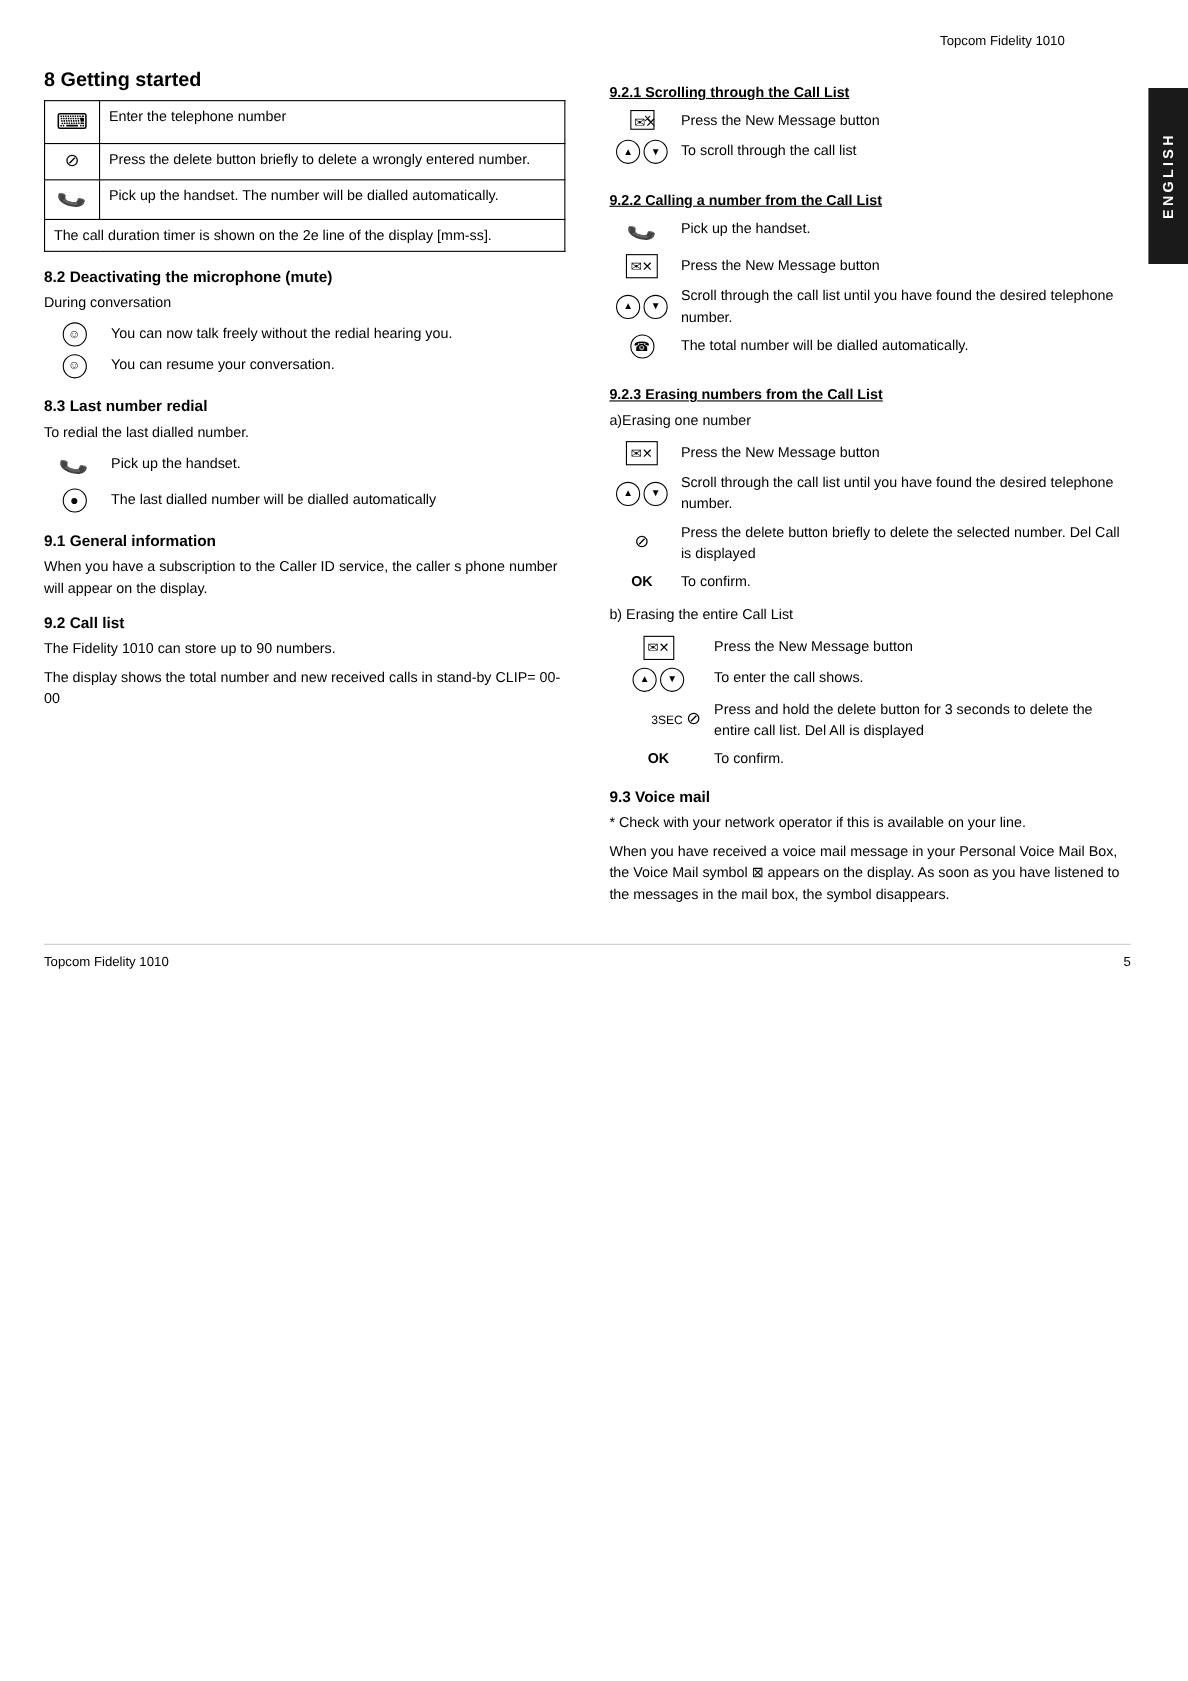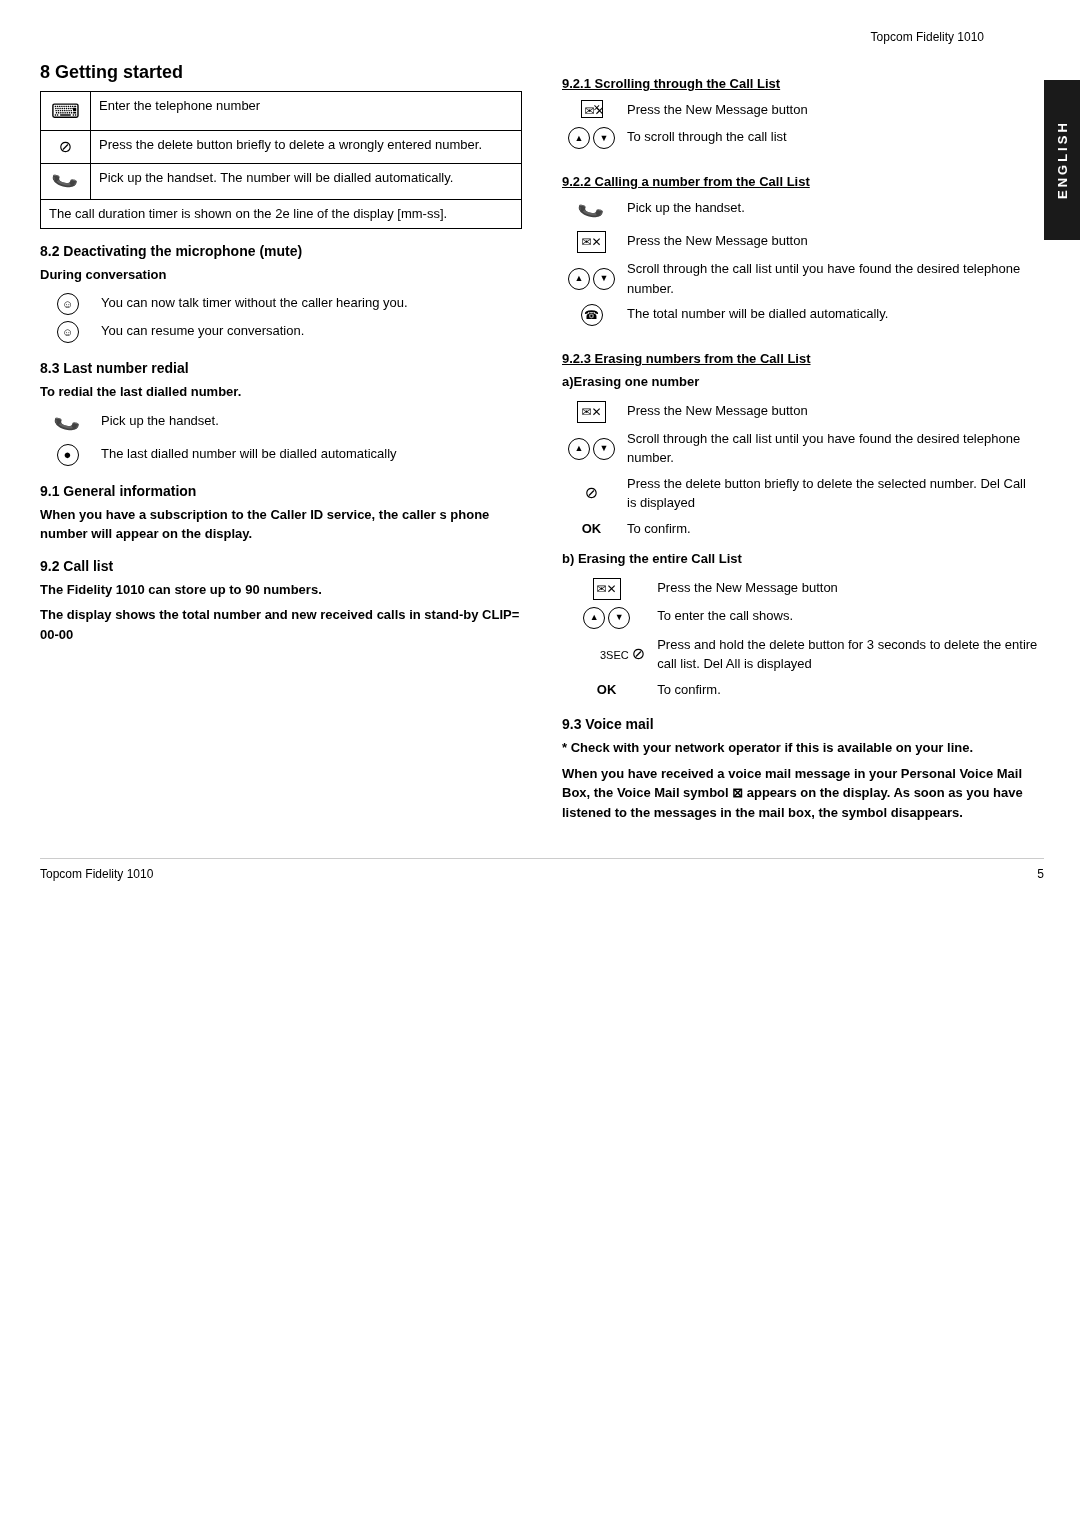--- a/index.html
+++ b/index.html
@@ -6,21 +6,21 @@
     body {
       font-family: Arial, Helvetica, sans-serif;
       font-size: 13px;
       background: #fff;
       color: #000;
       width: 1080px;
       min-height: 1528px;
       position: relative;
     }
     .page-wrapper {
-      padding: 30px 36px 40px 40px;
+      padding: 30px 52px 40px 40px;
       position: relative;
     }
     .header-right {
       text-align: right;
       font-size: 12px;
       margin-bottom: 8px;
       padding-right: 60px;
     }
     .side-tab {
       position: absolute;
@@ -65,21 +65,20 @@
       font-weight: bold;
       text-decoration: underline;
       margin-bottom: 6px;
       margin-top: 14px;
       display: inline-block;
     }
     p {
       font-size: 13px;
       line-height: 1.5;
       margin-bottom: 6px;
-      font-weight: bold;
     }
     .icon-table {
       border: 1px solid #000;
       width: 100%;
       border-collapse: collapse;
       margin-bottom: 10px;
     }
     .icon-table td {
       border: 1px solid #000;
       padding: 4px 8px;
@@ -216,21 +215,21 @@
         </table>
 
       <h3>8.2   Deactivating the microphone (mute)</h3>
       <p>During conversation</p>
       <table class="no-border-table">
         <tbody>
             <tr>
           <td class="icon-cell">
             <span class="circle-btn">☺</span>
           </td>
-          <td>You can now talk timer without the caller hearing you.</td>
+          <td>You can now talk freely without the redial hearing you.</td>
         </tr>
         <tr>
           <td class="icon-cell">
             <span class="circle-btn">☺</span>
           </td>
           <td>You can resume your conversation.</td>
         </tr>
       </tbody>
         </table>
 

